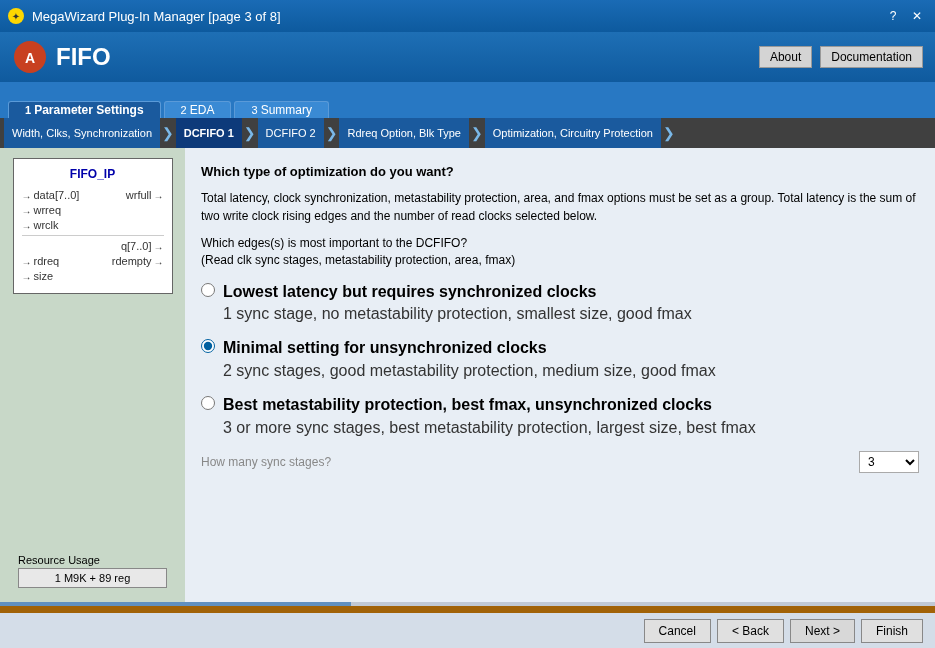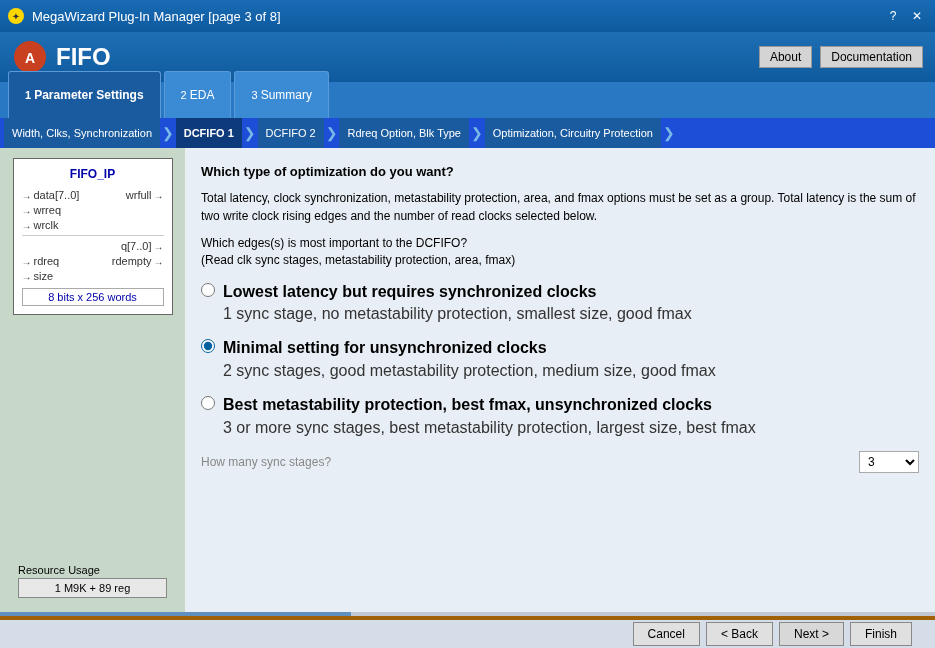--- a/index.html
+++ b/index.html
@@ -102,39 +102,39 @@
     
     .tabs-row {
       background: #2878c3;
       height: 36px;
       display: flex;
       align-items: flex-end;
       padding: 0 8px;
       flex-shrink: 0;
     }
     .tab {
-      padding: 16px 16px;
+      padding: 1px 16px;
       font-size: 12px;
       cursor: pointer;
       border: 1px solid #5a9ad8;
       border-bottom: none;
       border-radius: 3px 3px 0 0;
       background: #3a8ad4;
       color: white;
       margin-right: 3px;
     }
     .tab.active {
       background: #1a5a9e;
       color: white;
       font-weight: bold;
     }
 
     
     .breadcrumb-nav {
-      background: #1d4ed8;
+      background: #404040;
       height: 30px;
       display: flex;
       align-items: center;
       padding: 0 4px;
       flex-shrink: 0;
     }
     .breadcrumb-item {
       display: flex;
       align-items: center;
       color: white;
@@ -316,27 +316,27 @@
       height: 4px;
       background: #c0c8d4;
     }
     .progress-bar-fill {
       height: 100%;
       background: #6090c0;
     }
 
     .footer {
       background: #d4dde8;
-      height: 32px;
+      height: 42px;
       display: flex;
       align-items: center;
       justify-content: flex-end;
-      padding: 0 23px;
+      padding: 0 12px;
       gap: 6px;
-      border-top: 4px solid #a16207;
+      border-top: 7px solid #a16207;
       flex-shrink: 0;
     }
     .footer-btn {
       padding: 4px 14px;
       font-size: 12px;
       border: 1px solid #888;
       background: #e0e0e0;
       cursor: pointer;
       min-width: 60px;
       text-align: center;
@@ -454,21 +454,20 @@
             <span style="font-size:10px">→</span>
           </div>
         </div>
         <div class="port-row">
           <div class="port-left">
             <span style="font-size:10px">→</span>
             <span>size</span>
           </div>
         </div>
       </div>
-      <div class="fifo-size">8 bits x 256 words</div>
     </div>
 
     <div class="resource-usage" style="margin-top: auto; padding-top: 8px;">
       <div class="resource-label">Resource Usage</div>
       <div class="resource-box">1 M9K + 89 reg</div>
     </div>
   </div>
 
   <div class="right-panel">
     <div class="section-title">Which type of optimization do you want?</div>

